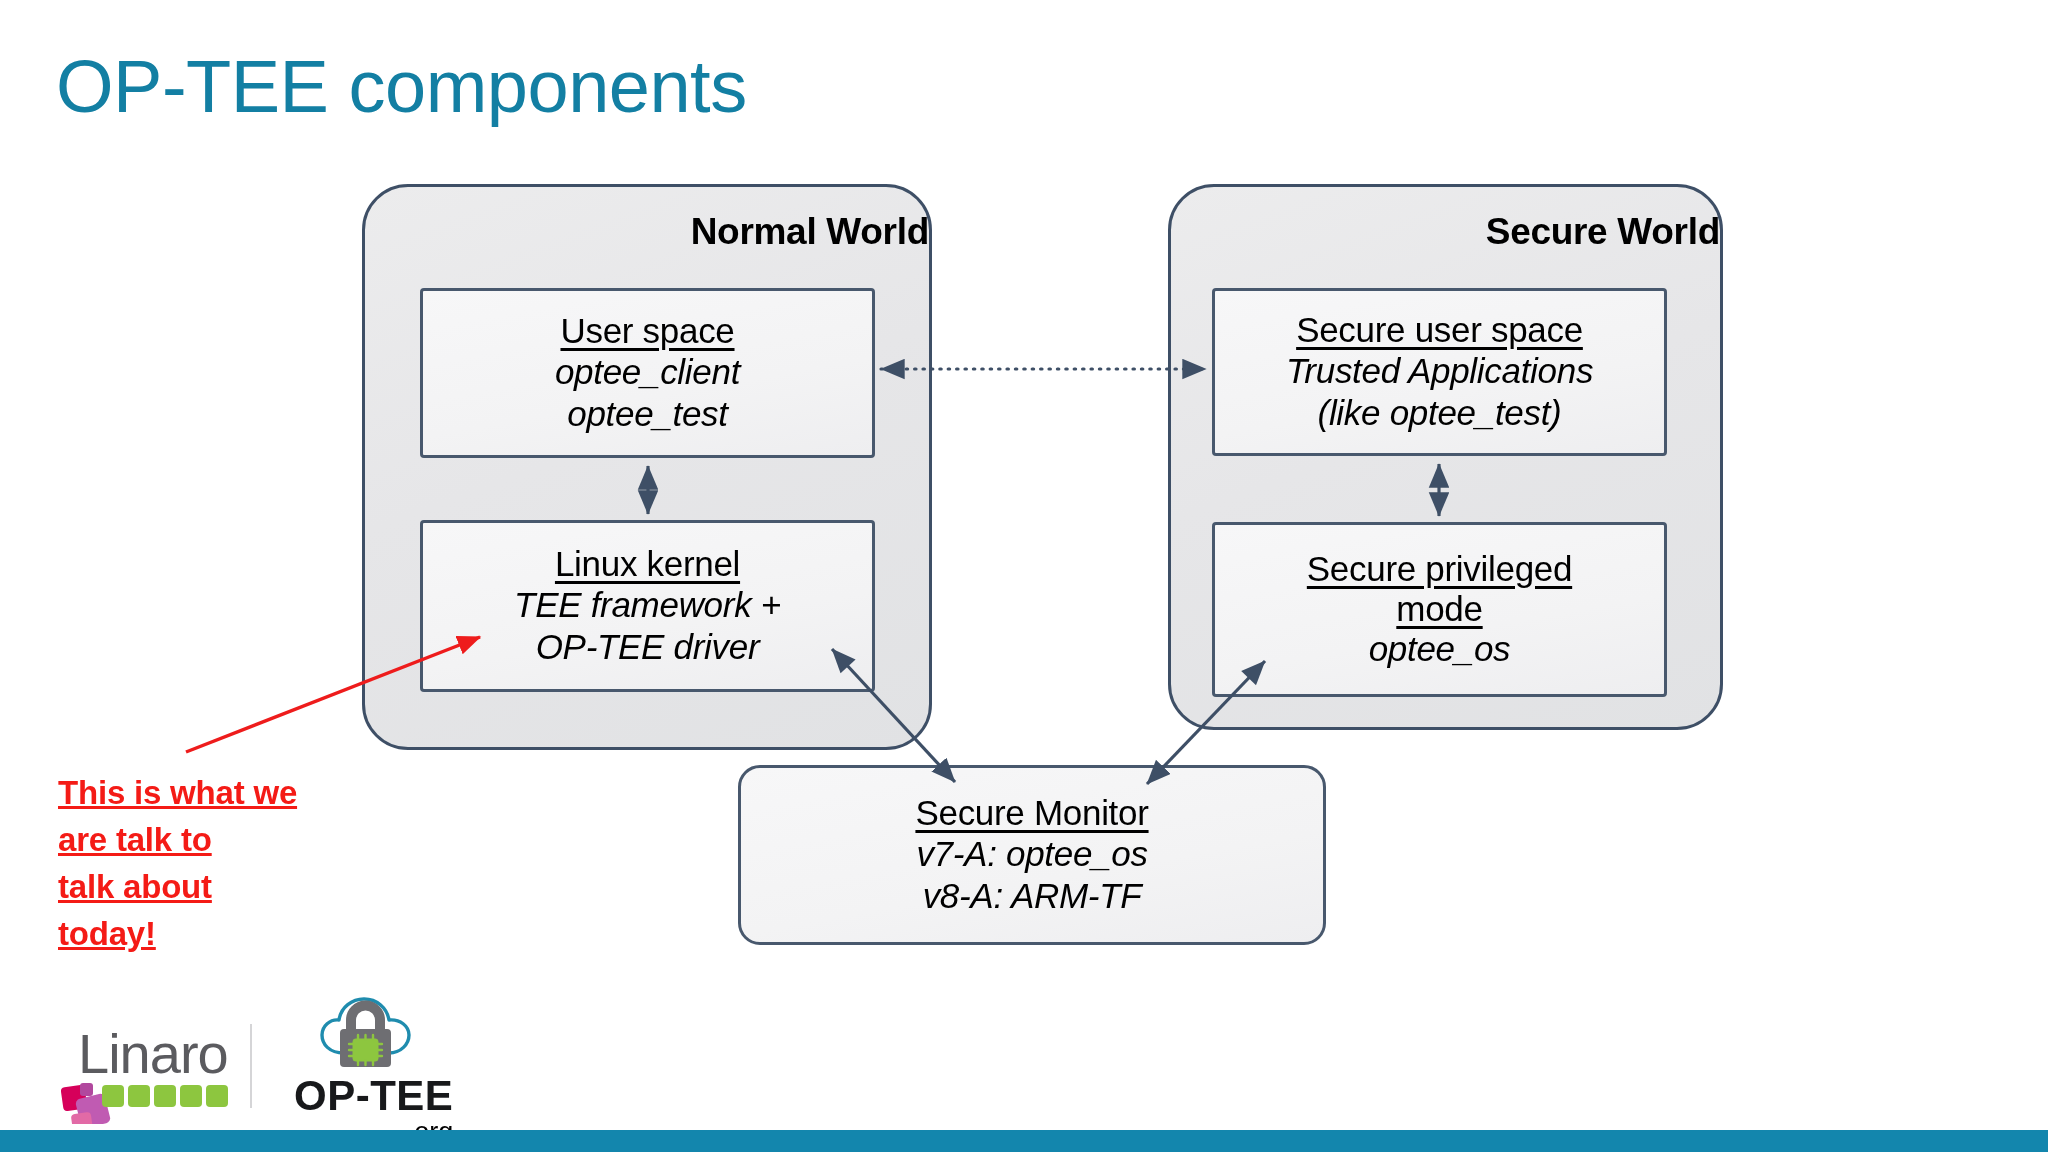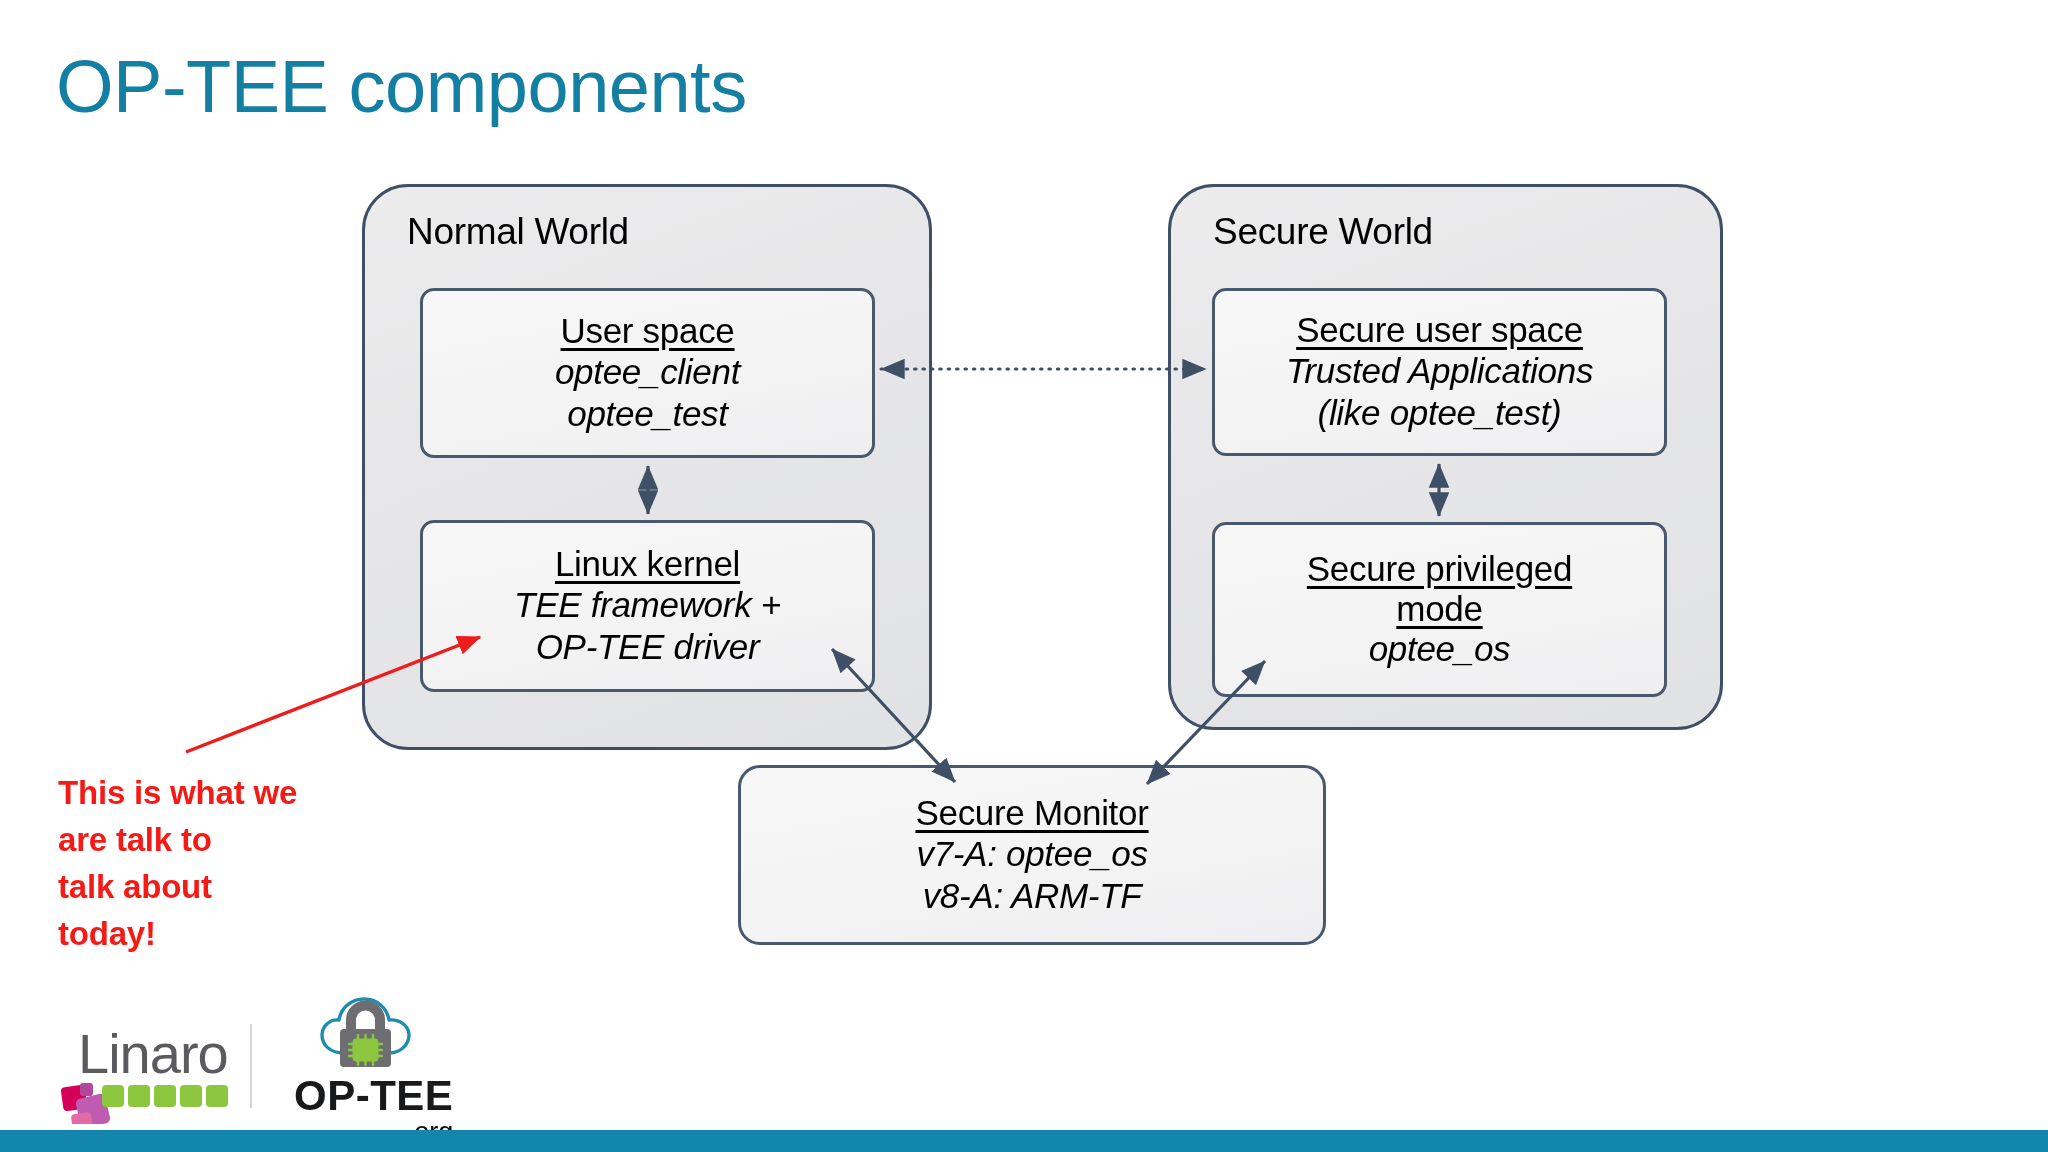--- a/index.html
+++ b/index.html
@@ -63,33 +63,32 @@
     left: 1168px;
     top: 184px;
     width: 555px;
     height: 546px;
   }
   .world-title {
     position: absolute;
     left: 0;
     right: 0;
     top: 24px;
-    text-align: left;
+    text-align: right;
     font-size: 37px;
-    font-weight: normal;
+    font-weight: bold;
     letter-spacing: -0.3px;
     color: #000;
-    padding-left: 42px;
   }
 
   
   .comp-box {
     position: absolute;
     border: 3px solid #48586D;
-    border-radius: 14px;
+    border-radius: 4px;
     background: linear-gradient(170deg, #f7f7f8 0%, #f3f3f4 60%, #eeeef0 100%);
     box-sizing: border-box;
     display: flex;
     flex-direction: column;
     align-items: center;
     justify-content: center;
     text-align: center;
   }
   .comp-head {
     font-size: 35px;
@@ -118,20 +117,21 @@
   #callout-text {
     position: absolute;
     left: 58px;
     top: 770px;
     width: 330px;
     font-size: 33px;
     font-weight: bold;
     line-height: 1.42;
     color: #F41B16;
     letter-spacing: -0.2px;
+    text-decoration: underline;
   }
 
   
   #footer-bar {
     position: absolute;
     left: 0;
     bottom: 0;
     width: 2048px;
     height: 22px;
     background: #1386AD;

